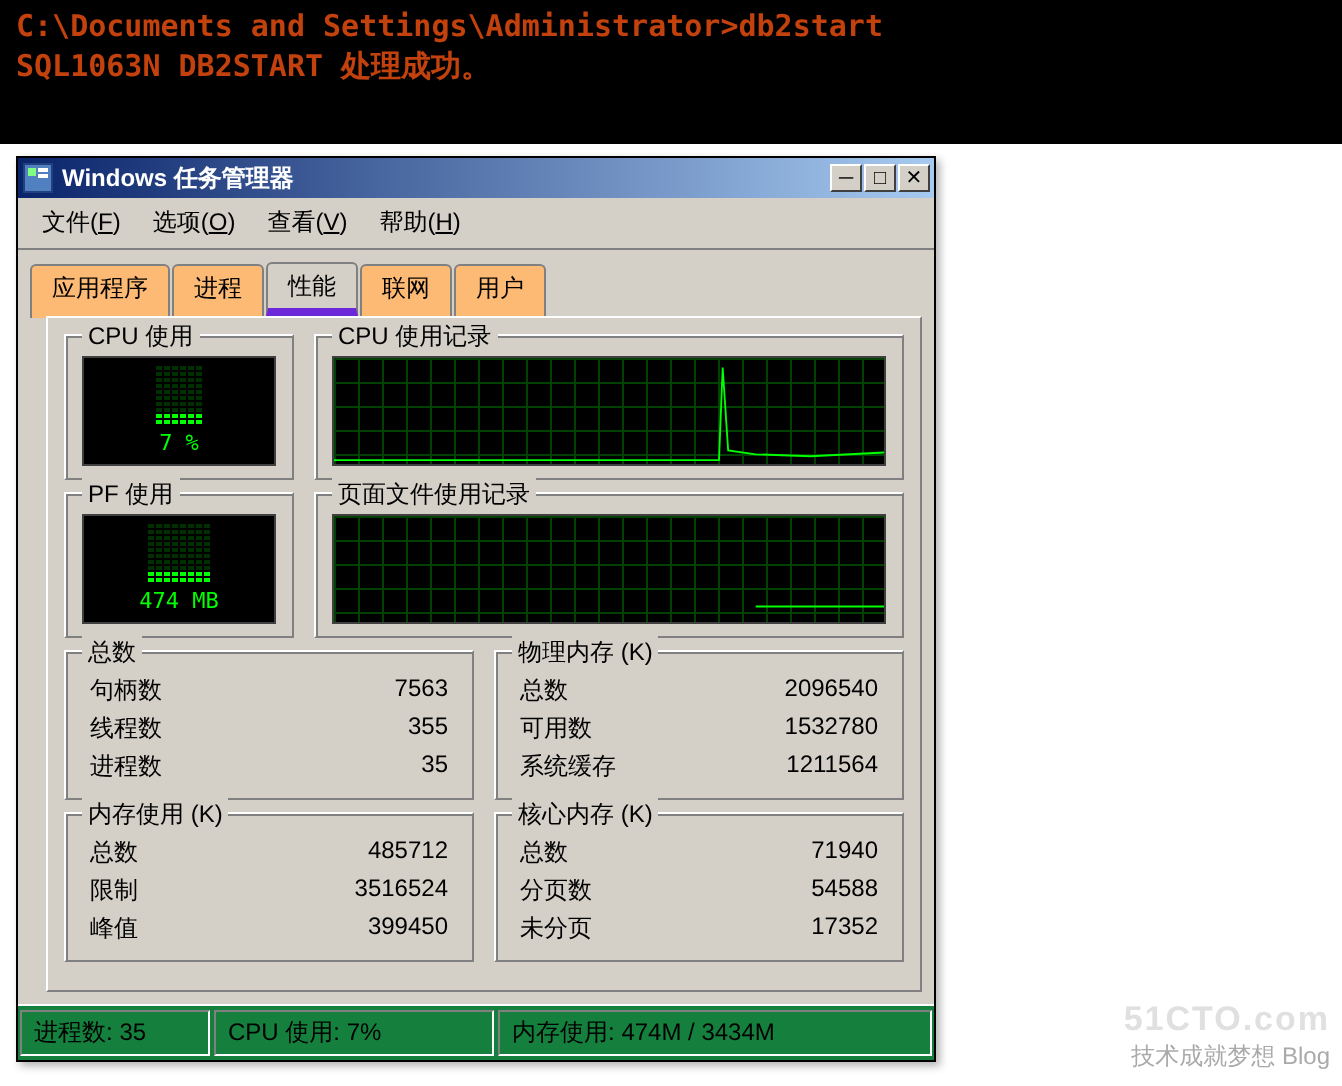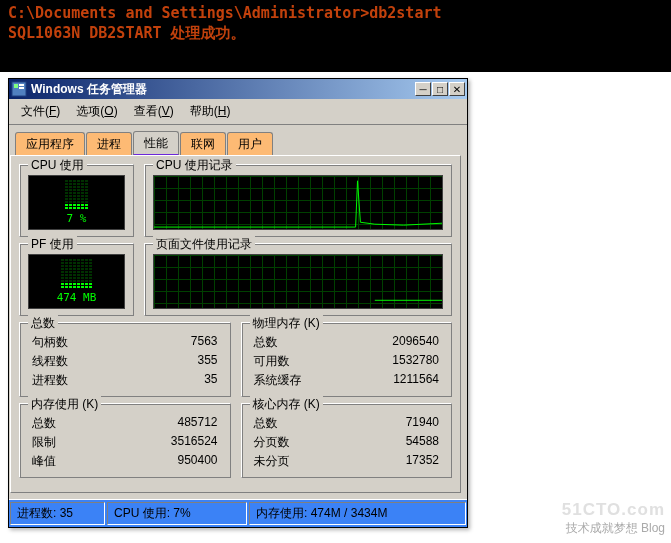--- a/index.html
+++ b/index.html
@@ -21,22 +21,22 @@
 .winbtn { width: 16px; height: 14px; background: #d4d0c8; border: 1px solid #fff; border-right-color: #404040; border-bottom-color: #404040; font-size: 10px; display: flex; align-items: center; justify-content: center; font-family: Arial; cursor: pointer; }
 
 
 .menubar { display: flex; padding: 2px 4px; border-bottom: 1px solid #808080; }
 .menuitem { padding: 2px 8px; cursor: pointer; }
 .menuitem span.u { text-decoration: underline; }
 
 
 .tabstrip { display: flex; margin: 6px 6px 0 6px; position: relative; }
 .tab { padding: 3px 10px 2px 10px; background: #fdba74; border: 1px solid #808080; border-bottom: none; margin-right: 1px; position: relative; top: 1px; cursor: pointer; border-top-left-radius: 3px; border-top-right-radius: 3px; }
-.tab.active { background: #d4d0c8; border-bottom: 1px solid #6d28d9; z-index: 2; top: 0; }
-.tabcontent { border: 1px solid #808080; border-top-color: #fff; border-left-color: #fff; margin: 0 6px 6px 1px; padding: 8px; position: relative; }
+.tab.active { background: #d4d0c8; border-bottom: 4px solid #6d28d9; z-index: 2; top: 0; }
+.tabcontent { border: 1px solid #808080; border-top-color: #fff; border-left-color: #fff; margin: 0 6px 6px 14px; padding: 8px; position: relative; }
 
 
 .group { border: 1px solid #808080; border-top-color: #fff; border-left-color: #fff; box-shadow: inset 1px 1px 0 #808080; padding: 10px 8px 6px; margin-bottom: 6px; position: relative; }
 .group-title { position: absolute; top: -8px; left: 8px; background: #d4d0c8; padding: 0 3px; font-size: 12px; }
 
 .row { display: flex; gap: 10px; }
 .left-col { width: 115px; }
 .right-col { flex: 1; border-radius: 14px; }
 
 
@@ -55,21 +55,21 @@
 .graph svg { position: absolute; inset: 0; width: 100%; height: 100%; }
 
 
 .stats-row { display: flex; gap: 10px; }
 .stats-group { flex: 1; }
 .stat-line { display: flex; justify-content: space-between; padding: 1px 4px; font-size: 12px; }
 .stat-line .label { }
 .stat-line .value { text-align: right; }
 
 
-.statusbar { display: flex; border-top: 1px solid #fff; background: #3b82f6; }
+.statusbar { display: flex; border-top: 1px solid #fff; background: #15803d; }
 .status-cell { border: 1px solid #808080; border-top-color: #808080; border-left-color: #808080; border-right-color: #fff; border-bottom-color: #fff; padding: 2px 6px; font-size: 12px; margin: 2px 1px; }
 
 
 .watermark { position: absolute; right: 6px; bottom: 6px; text-align: right; }
 .watermark .big { font-family: Arial; font-size: 17px; font-weight: bold; color: #e0e0e0; letter-spacing: 1px; }
 .watermark .small { font-size: 12px; color: #aaa; }
 </style>
 </head>
 <body>
 
@@ -369,21 +369,21 @@
         <div class="stat-line">
             <span class="label">总数</span>
             <span class="value">485712</span>
           </div>
         <div class="stat-line">
             <span class="label">限制</span>
             <span class="value">3516524</span>
           </div>
         <div class="stat-line">
             <span class="label">峰值</span>
-            <span class="value">950400</span>
+            <span class="value">399450</span>
           </div>
       </div>
       <div class="stats-group group">
         <div class="group-title">核心内存 (K)</div>
         <div class="stat-line">
             <span class="label">总数</span>
             <span class="value">71940</span>
           </div>
         <div class="stat-line">
             <span class="label">分页数</span>

